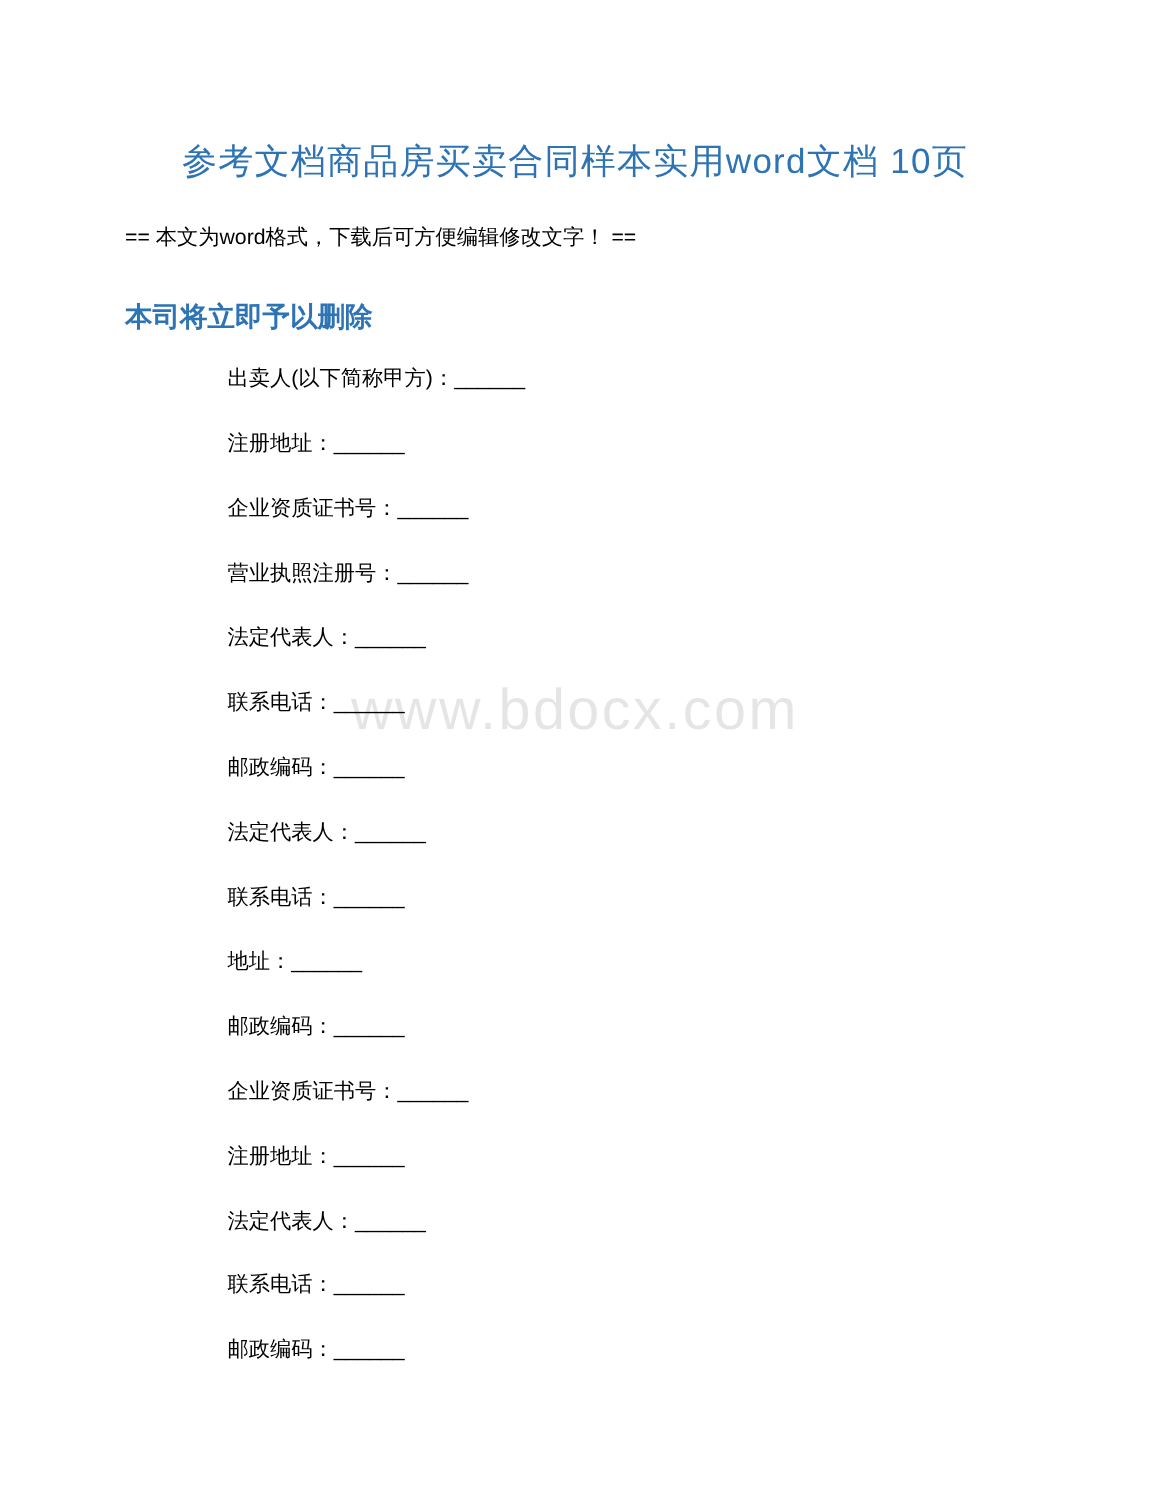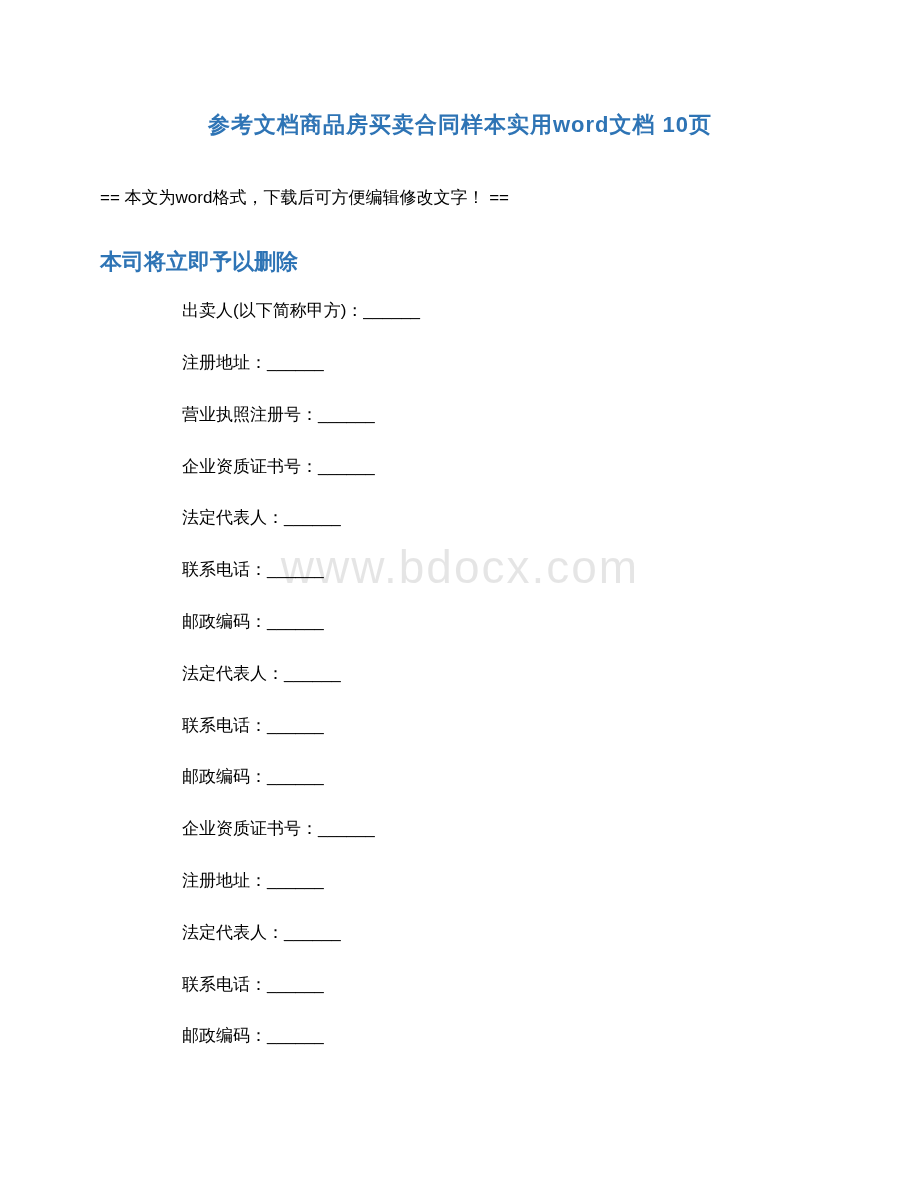--- a/index.html
+++ b/index.html
@@ -9,24 +9,24 @@
       font-family: "Microsoft YaHei", "SimSun", sans-serif;
       width: 920px;
       position: relative;
     }
     .page {
       padding: 110px 100px 40px 100px;
       position: relative;
     }
     .title {
       color: #2e74b5;
-      font-size: 22px;
-      font-weight: bold;
+      font-size: 28px;
+      font-weight: normal;
       text-align: center;
-      margin-bottom: 44px;
+      margin-bottom: 28px;
       letter-spacing: 1px;
     }
     .disclaimer {
       color: #000;
       font-size: 17px;
       line-height: 1.6;
       margin-bottom: 14px;
     }
     .format-note {
       color: #000;
@@ -73,27 +73,28 @@
 
 <div class="page">
   <div class="watermark">www.bdocx.com</div>
   <div class="content">
     <div class="title">参考文档商品房买卖合同样本实用word文档 10页</div>
     <div class="format-note">== 本文为word格式，下载后可方便编辑修改文字！ ==</div>
     <div class="sub-title">本司将立即予以删除</div>
     <div class="fields">
       <div class="field-line">出卖人(以下简称甲方)：______</div>
       <div class="field-line">注册地址：______</div>
+      <div class="field-line">企业资质证书号：______</div>
       <div class="field-line">营业执照注册号：______</div>
-      <div class="field-line">企业资质证书号：______</div>
       <div class="field-line">法定代表人：______</div>
       <div class="field-line">联系电话：______</div>
       <div class="field-line">邮政编码：______</div>
       <div class="field-line">法定代表人：______</div>
       <div class="field-line">联系电话：______</div>
+      <div class="field-line">地址：______</div>
       <div class="field-line">邮政编码：______</div>
       <div class="field-line">企业资质证书号：______</div>
       <div class="field-line">注册地址：______</div>
       <div class="field-line">法定代表人：______</div>
       <div class="field-line">联系电话：______</div>
       <div class="field-line">邮政编码：______</div>
     </div>
   </div>
 </div>
 

